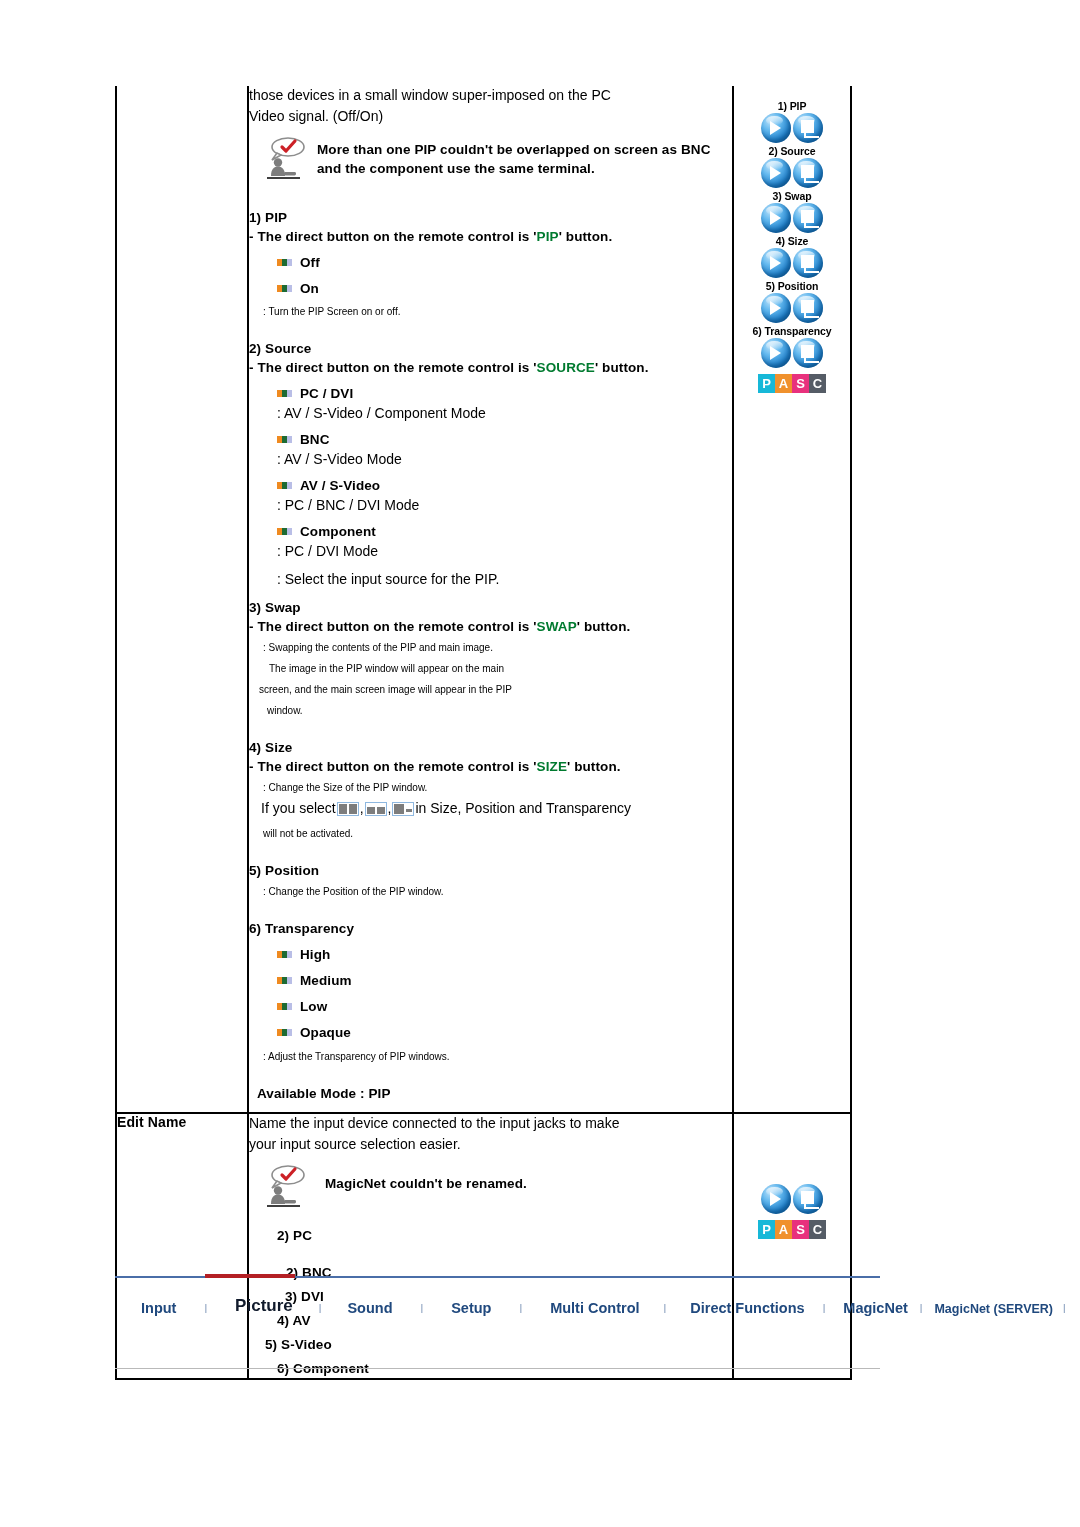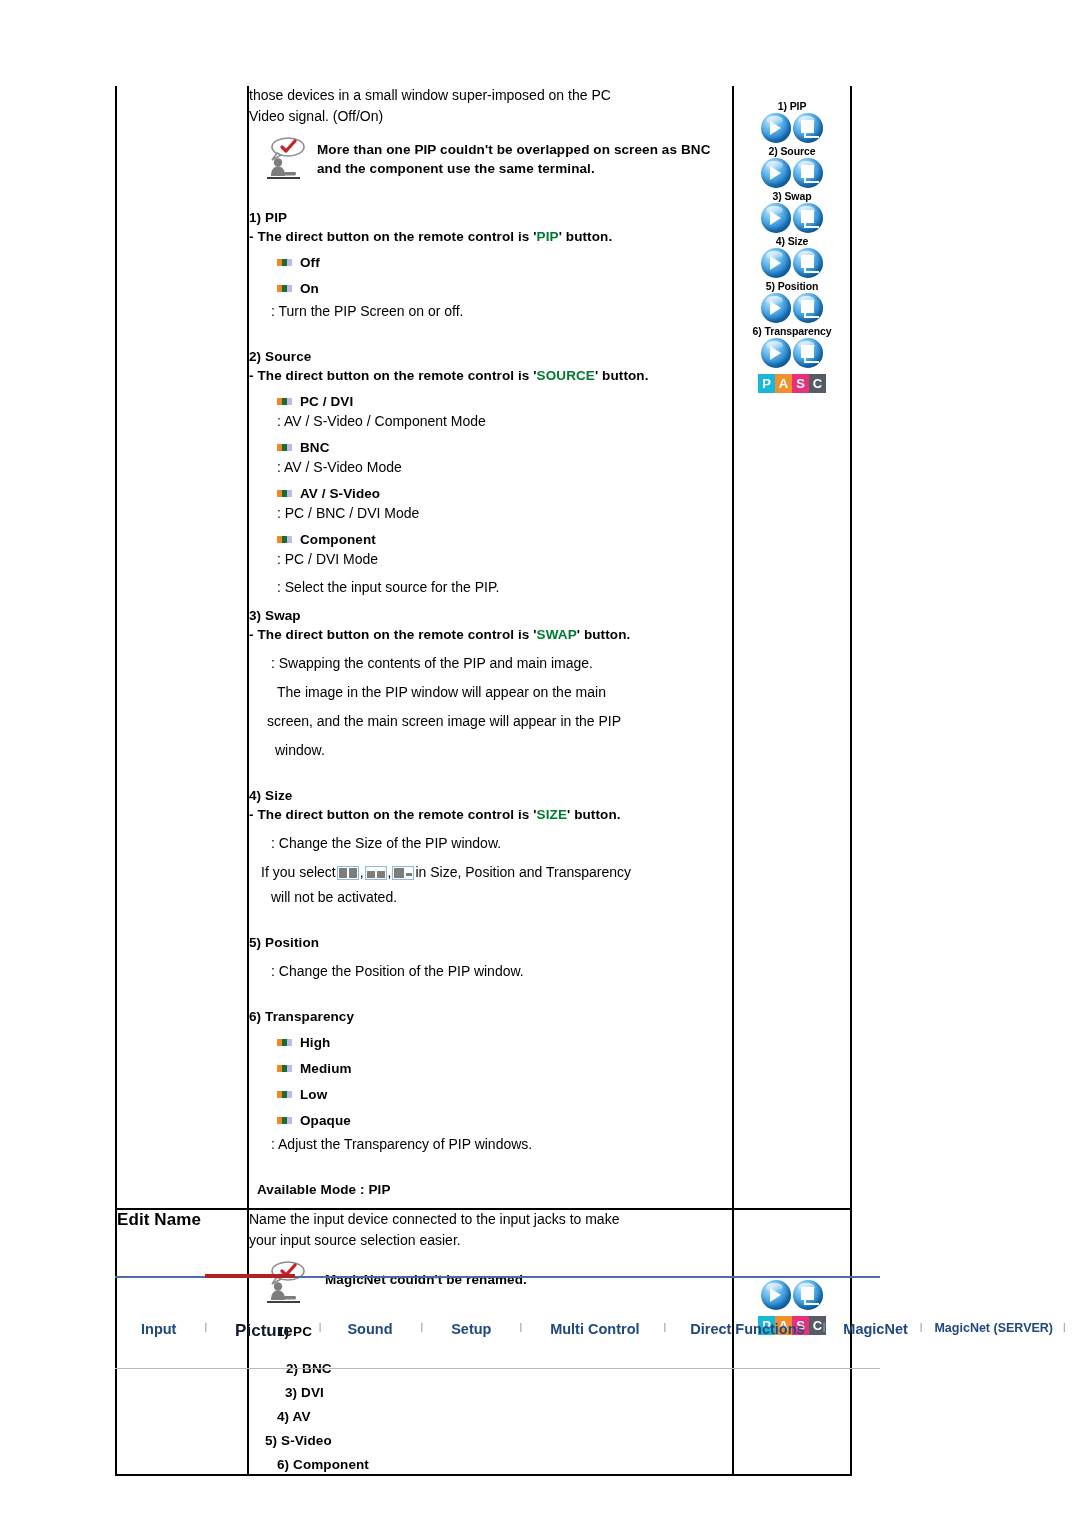--- a/index.html
+++ b/index.html
@@ -44,21 +44,21 @@
 
   .row-divider td {
     border-top: 2px solid #000;
   }
   .row-last td {
     border-bottom: 2px solid #000;
   }
 
   .label-cell {
     padding: 18px 0 0 16px;
-    font-size: 17px;
+    font-size: 14px;
     font-weight: bold;
     letter-spacing: .1px;
     margin-left: 32px;
   }
 
   .body-cell {
     padding: 10px 14px 14px 16px;
     font-size: 14px;
     line-height: 19px;
   }
@@ -81,22 +81,22 @@
     margin: 0;
     letter-spacing: .1px;
   }
   .subline {
     font-weight: bold;
     font-size: 13.5px;
     margin: 0;
     letter-spacing: .1px;
   }
   .desc-flush {
-    font-size: 14px;
-    margin: 10px;
+    font-size: 10px;
+    margin: 2px;
     padding-left: 12px;
   }
 
   
   .opt {
     display: flex;
     align-items: center;
     padding-left: 28px;
     margin: 7px 0 1px 0;
   }
@@ -283,24 +283,23 @@
   .nav-red {
     position: absolute;
     left: 90px;
     top: -2px;
     width: 90px;
     height: 4px;
     background: #b41f24;
   }
   .nav-items {
     display: flex;
-    align-items: flex-start;
-    padding-top: 7px;
+    align-items: flex-end;
+    padding-top: 18px;
     font-size: 14.5px;
-    margin-top: 36px;
   }
   .nav-item {
     color: #20497e;
     font-weight: bold;
     white-space: nowrap;
   }
   .nav-item.active {
     color: #111b2c;
     font-size: 17px;
     font-weight: bold;
@@ -580,21 +579,21 @@
               <path d="M8 40 C8 33 11 30.5 15 30.5 C19 30.5 22 33 22 40 Z" fill="#7d7d7d"></path>
               <rect x="21" y="36" width="12" height="3.4" rx="1.4" fill="#7d7d7d"></rect>
               <rect x="4" y="41" width="33" height="2" fill="#3f3f3f"></rect>
             </svg>
           </span>
           <span class="notice-text" style="padding-top:10px;padding-left:8px">MagicNet couldn't be renamed.</span>
         </div>
 
         <div class="gap-sm"></div>
 
-        <p class="heading" style="padding-left:28px;margin-top:5px">1) PC</p>
+        <p class="heading" style="padding-left:28px;margin-top:5px">2) PC</p>
         <p class="heading" style="padding-left:37px;margin-top:18px">2) BNC</p>
         <p class="heading" style="padding-left:36px;margin-top:5px">3) DVI</p>
         <p class="heading" style="padding-left:28px;margin-top:5px">4) AV</p>
         <p class="heading" style="padding-left:16px;margin-top:5px">5) S-Video</p>
         <p class="heading" style="padding-left:28px;margin-top:5px">6) Component</p>
       </td>
       <td class="col-side side-cell">
         <div class="side-inner-editname">
           <div class="orb-pair">
             <span class="orb">

